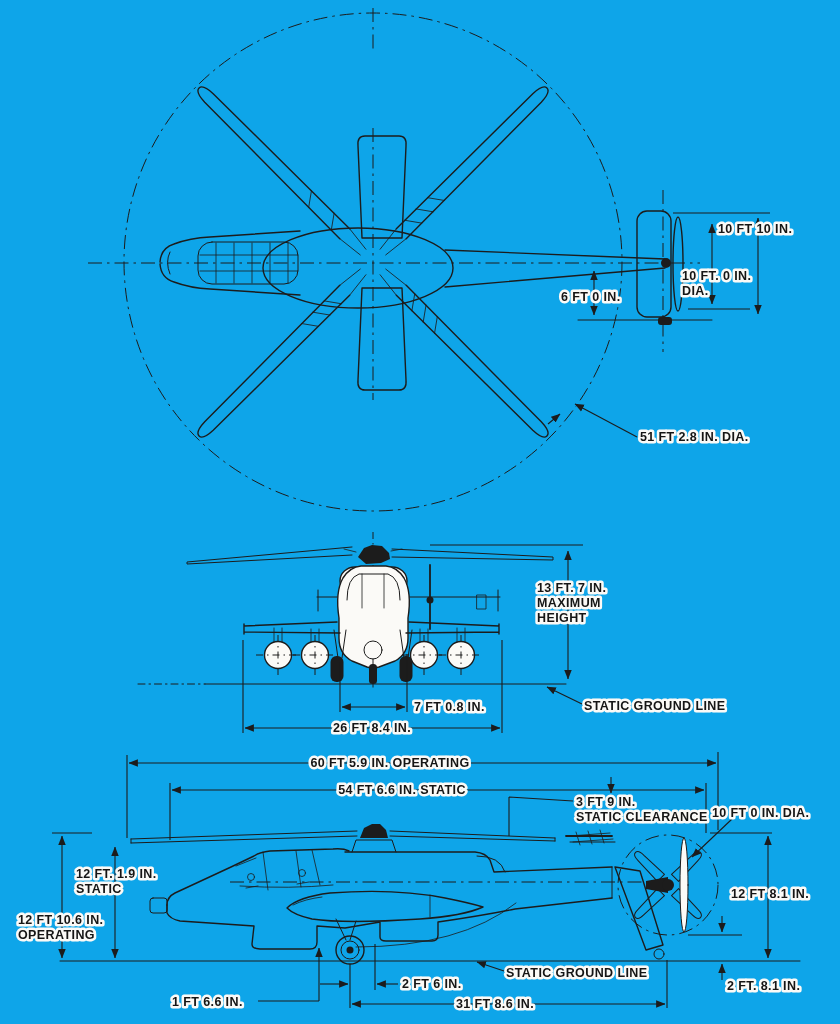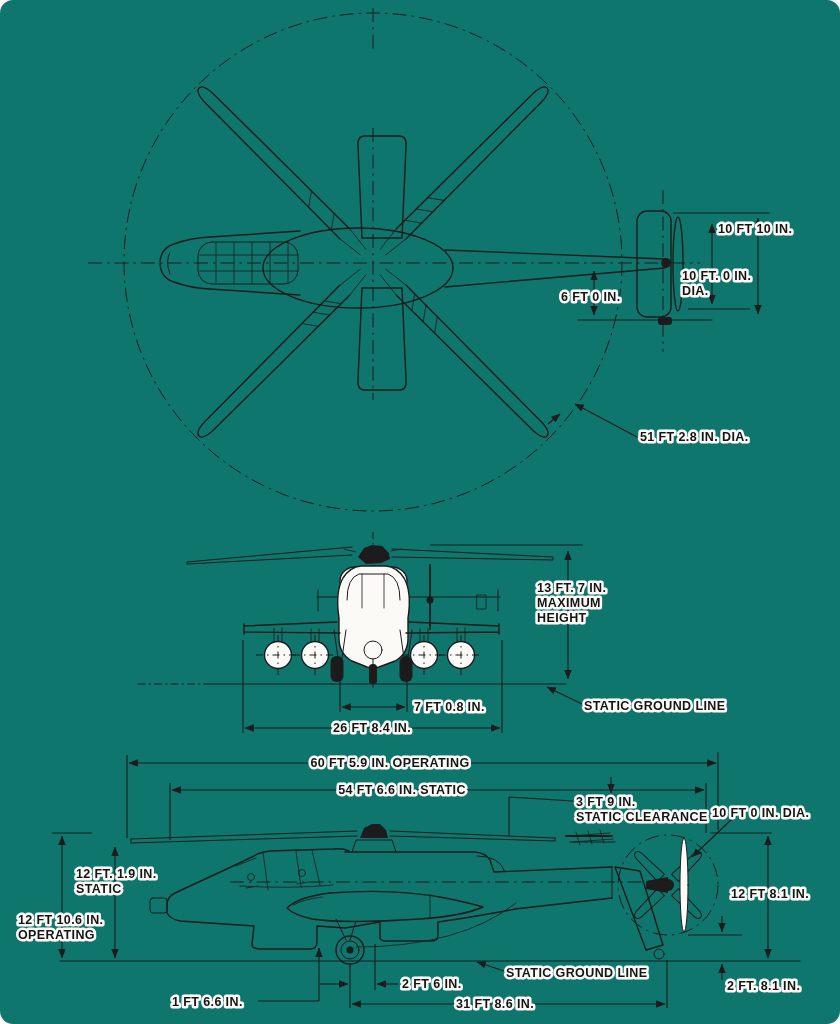--- a/index.html
+++ b/index.html
@@ -1,17 +1,17 @@
 <!DOCTYPE html>
 <html><head>
 <meta charset="utf-8">
 <title>Helicopter Three-View Dimension Drawing</title>
 <style>
   html,body{margin:0;padding:0;background:#fbfaf7;}
-  .page{position:relative;width:840px;height:1024px;background:#0f766e;overflow:hidden;border-radius:13px;}
+  .page{position:relative;width:840px;height:1024px;background:#0ea5e9;overflow:hidden;}
   svg{display:block;}
   .ln{fill:none;stroke:#1c1c1c;stroke-width:1.4;stroke-linecap:round;stroke-linejoin:round;}
   .t1{stroke-width:1;}
   .t08{stroke-width:.8;}
   .bold{stroke-width:1.8;}
   .cl{fill:none;stroke:#1c1c1c;stroke-width:1;stroke-dasharray:14 5 2.5 5;}
   .dash2{stroke-dasharray:7 4 1.5 4;}
   .dim{fill:none;stroke:#1c1c1c;stroke-width:1.1;}
   .dk{fill:#1c1c1c;stroke:none;}
   .wfill{fill:#fbfaf7;}

